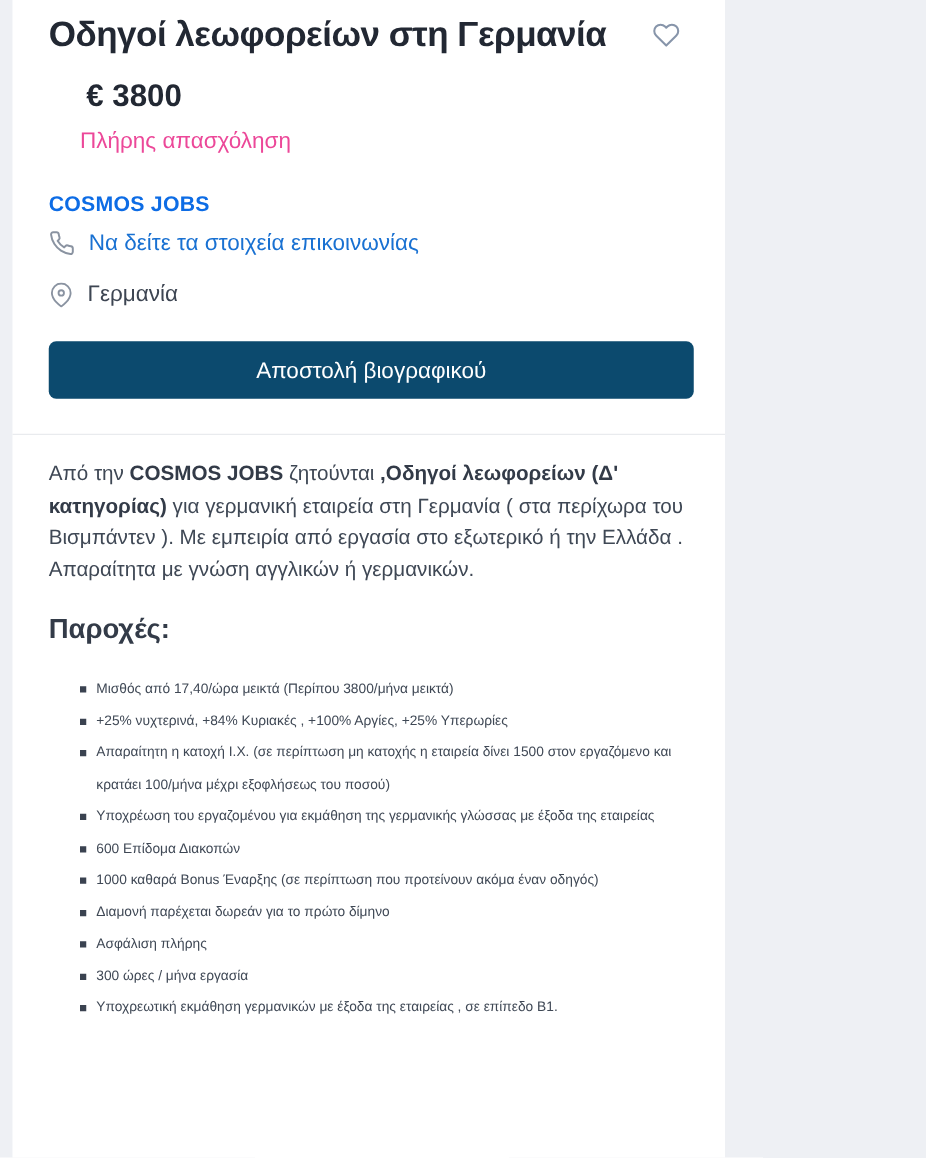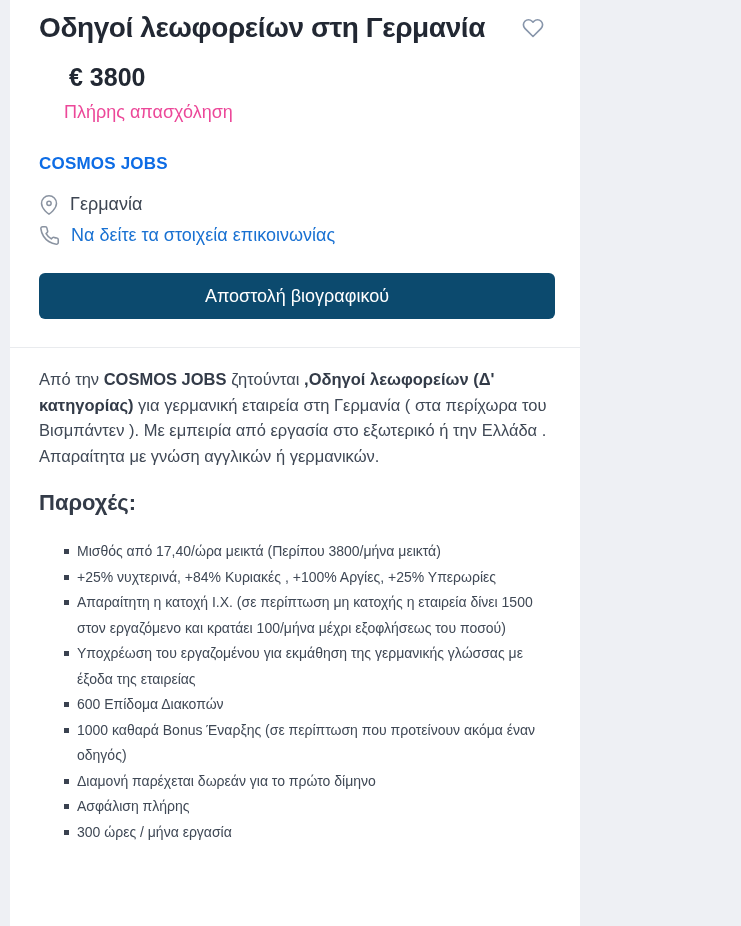--- a/index.html
+++ b/index.html
@@ -120,21 +120,21 @@
     color: #333b48;
   }
   ul.benefits {
     list-style: none;
     margin: 23px 0 0;
     padding: 0;
   }
   ul.benefits li {
     position: relative;
     padding-left: 38px;
-    font-size: 14px;
+    font-size: 11px;
     line-height: 25.5px;
     color: #3f4855;
   }
   ul.benefits li::before {
     content: "";
     position: absolute;
     left: 25px;
     top: 10px;
     width: 5px;
     height: 5px;
@@ -156,52 +156,53 @@
       </span>
     </button>
   </div>
 
   <div class="salary">€ 3800</div>
 
   <div class="employment">Πλήρης απασχόληση</div>
 
   <a class="company-link">COSMOS JOBS</a>
 
+  <div class="meta-row contact">
+    <span class="meta-icon">
+      <svg width="21" height="21" viewBox="0 0 24 24" fill="none" stroke="#8a93a1" stroke-width="1.8" stroke-linecap="round" stroke-linejoin="round">
+        <path d="M22 16.92v3a2 2 0 0 1-2.18 2 19.79 19.79 0 0 1-8.63-3.07 19.5 19.5 0 0 1-6-6 19.79 19.79 0 0 1-3.07-8.67A2 2 0 0 1 4.11 2h3a2 2 0 0 1 2 1.72 12.84 12.84 0 0 0 .7 2.81 2 2 0 0 1-.45 2.11L8.09 9.91a16 16 0 0 0 6 6l1.27-1.27a2 2 0 0 1 2.11-.45 12.84 12.84 0 0 0 2.81.7A2 2 0 0 1 22 16.92z"></path>
+      </svg>
+    </span>
+    <a class="contact-link">Να δείτε τα στοιχεία επικοινωνίας</a>
+  </div>
+
   <div class="meta-row location">
     <span class="meta-icon">
       <svg width="20" height="20" viewBox="0 0 24 24" fill="none" stroke="#8a93a1" stroke-width="1.8" stroke-linecap="round" stroke-linejoin="round">
         <path d="M21 10c0 7-9 13-9 13s-9-6-9-13a9 9 0 0 1 18 0z"></path>
         <circle cx="12" cy="10" r="2.6"></circle>
       </svg>
     </span>
     <span class="location-label">Γερμανία</span>
-  </div>
-
-  <div class="meta-row contact">
-    <span class="meta-icon">
-      <svg width="21" height="21" viewBox="0 0 24 24" fill="none" stroke="#8a93a1" stroke-width="1.8" stroke-linecap="round" stroke-linejoin="round">
-        <path d="M22 16.92v3a2 2 0 0 1-2.18 2 19.79 19.79 0 0 1-8.63-3.07 19.5 19.5 0 0 1-6-6 19.79 19.79 0 0 1-3.07-8.67A2 2 0 0 1 4.11 2h3a2 2 0 0 1 2 1.72 12.84 12.84 0 0 0 .7 2.81 2 2 0 0 1-.45 2.11L8.09 9.91a16 16 0 0 0 6 6l1.27-1.27a2 2 0 0 1 2.11-.45 12.84 12.84 0 0 0 2.81.7A2 2 0 0 1 22 16.92z"></path>
-      </svg>
-    </span>
-    <a class="contact-link">Να δείτε τα στοιχεία επικοινωνίας</a>
   </div>
 
   <button class="apply-btn">Αποστολή βιογραφικού</button>
 
   <div class="divider"></div>
 
   <p class="desc"><span>Από την </span><b>COSMOS JOBS</b><span> ζητούνται </span><b>,Οδηγοί λεωφορείων (Δ' κατηγορίας)</b><span> για γερμανική εταιρεία στη Γερμανία ( στα περίχωρα του Βισμπάντεν ). Με εμπειρία από εργασία στο εξωτερικό ή την Ελλάδα . Απαραίτητα με γνώση αγγλικών ή γερμανικών.</span></p>
 
   <div class="benefits-heading">Παροχές:</div>
 
   <ul class="benefits">
       <li>Μισθός από 17,40/ώρα μεικτά (Περίπου 3800/μήνα μεικτά)</li>
       <li>+25% νυχτερινά, +84% Κυριακές , +100% Αργίες, +25% Υπερωρίες</li>
       <li>Απαραίτητη η κατοχή Ι.Χ. (σε περίπτωση μη κατοχής η εταιρεία δίνει 1500 στον εργαζόμενο και κρατάει 100/μήνα μέχρι εξοφλήσεως του ποσού)</li>
       <li>Υποχρέωση του εργαζομένου για εκμάθηση της γερμανικής γλώσσας με έξοδα της εταιρείας</li>
       <li>600 Επίδομα Διακοπών</li>
       <li>1000 καθαρά Bonus Έναρξης (σε περίπτωση που προτείνουν ακόμα έναν οδηγός)</li>
       <li>Διαμονή παρέχεται δωρεάν για το πρώτο δίμηνο</li>
       <li>Ασφάλιση πλήρης</li>
       <li>300 ώρες / μήνα εργασία</li>
+      <li>Υποχρεωτική εκμάθηση γερμανικών με έξοδα της εταιρείας , σε επίπεδο Β1.</li>
     </ul>
 
 </div>
 
 </body></html>

